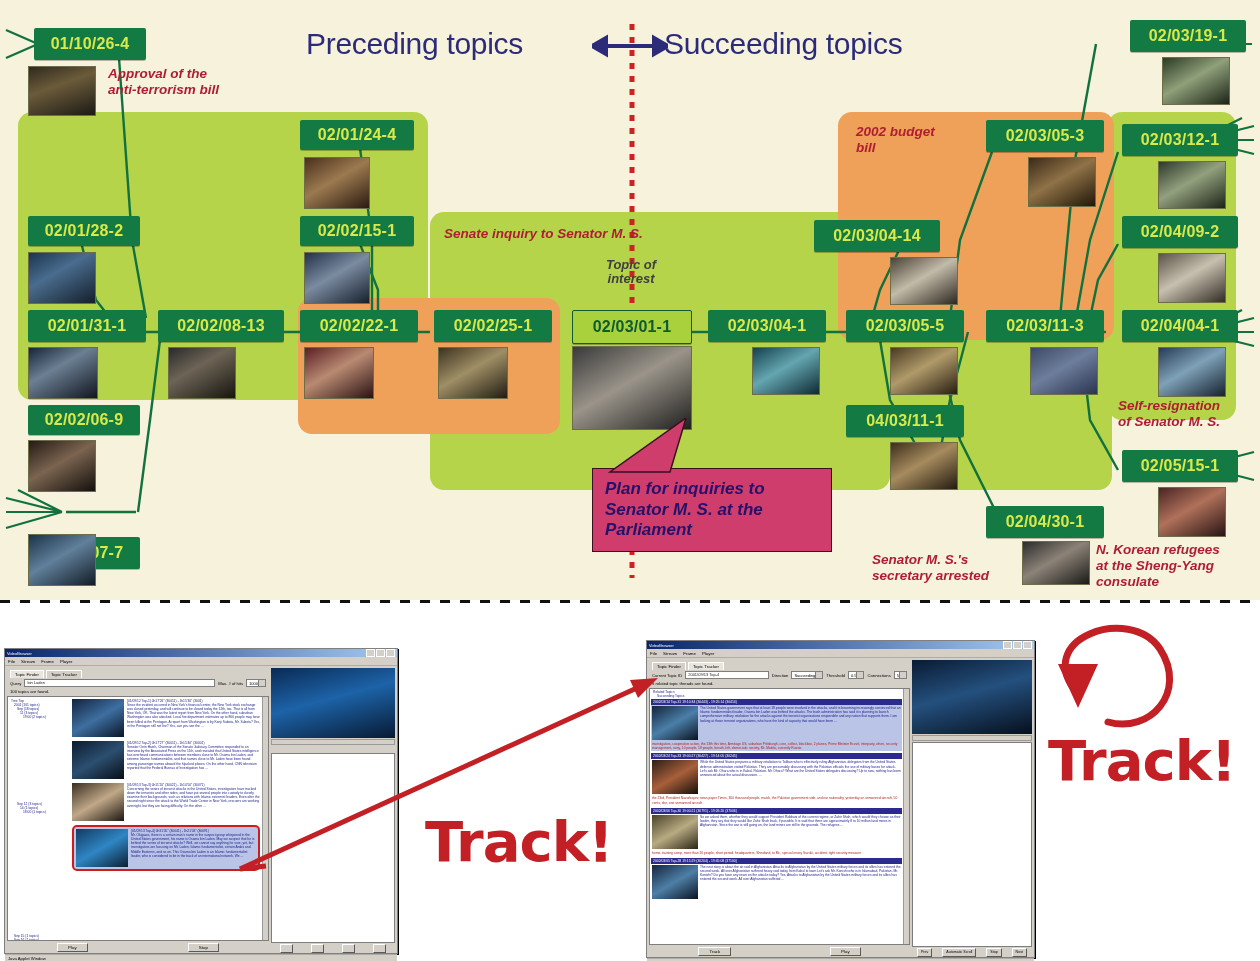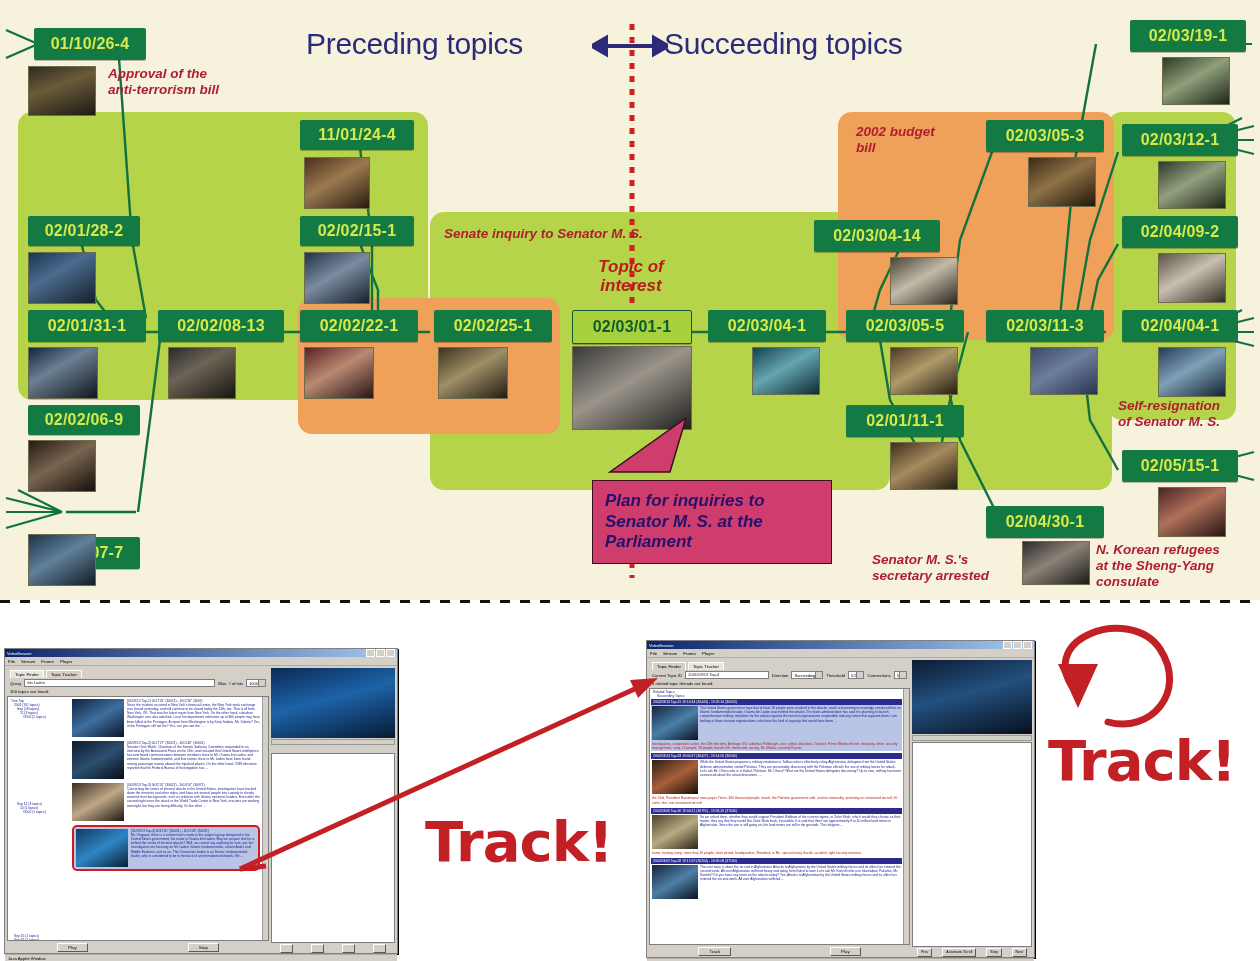--- a/index.html
+++ b/index.html
@@ -54,23 +54,23 @@
     white-space:pre-line;
   }
   .hdr{
     position:absolute;
     color:#2b2b7a;
     font-size:30px;
     letter-spacing:-0.3px;
   }
   .bigLabel{
     position:absolute;
-    color:#b91c1c;
+    color:#404040;
     font-weight:bold;font-style:italic;
-    font-size:17px;line-height:1.1;text-align:center;
+    font-size:13px;line-height:1.1;text-align:center;
     white-space:pre-line;
   }
   .callout{
     position:absolute;
     background:#cf3d6c;
     border:1.5px solid #3a0f20;
     color:#25106b;
     font-weight:bold;font-style:italic;
     font-size:17px;line-height:1.22;
     padding:10px 12px;
@@ -174,21 +174,21 @@
     <g fill="#2b2b7a" stroke="#2b2b7a" stroke-width="4">
       <line x1="10" y1="12" x2="66" y2="12"></line>
       <polygon points="0,12 14,4 14,20"></polygon>
       <polygon points="76,12 62,4 62,20"></polygon>
     </g>
   </svg>
 
   <div class="node" style="left:34px;top:28px;width:112px;height:32px;">01/10/26-4</div>
   <div class="thumb" style="left:28px;top:66px;width:66px;height:48px;background:linear-gradient(160deg,#2f2a1e,#6b5b3a 40%,#1c1a16);"></div>
 
-  <div class="node" style="left:300px;top:120px;width:114px;height:30px;">11/01/24-4</div>
+  <div class="node" style="left:300px;top:120px;width:114px;height:30px;">02/01/24-4</div>
   <div class="thumb" style="left:304px;top:157px;width:64px;height:50px;background:linear-gradient(150deg,#4a2f1c,#9c7a50 45%,#2a1a10);"></div>
 
   <div class="node" style="left:28px;top:216px;width:112px;height:30px;">02/01/28-2</div>
   <div class="thumb" style="left:28px;top:252px;width:66px;height:50px;background:linear-gradient(150deg,#1b3550,#4a6c8e 40%,#14202c);"></div>
 
   <div class="node" style="left:300px;top:216px;width:114px;height:30px;">02/02/15-1</div>
   <div class="thumb" style="left:304px;top:252px;width:64px;height:50px;background:linear-gradient(150deg,#22324a,#7b8ba0 45%,#16202e);"></div>
 
   <div class="node" style="left:28px;top:310px;width:118px;height:32px;">02/01/31-1</div>
   <div class="thumb" style="left:28px;top:347px;width:68px;height:50px;background:linear-gradient(150deg,#16263a,#6c7f93 40%,#10161f);"></div>
@@ -219,21 +219,21 @@
 
   <div class="node" style="left:986px;top:310px;width:118px;height:32px;">02/03/11-3</div>
   <div class="thumb" style="left:1030px;top:347px;width:66px;height:46px;background:linear-gradient(150deg,#3c4a66,#6d7e9c 45%,#2a3450);"></div>
 
   <div class="node" style="left:814px;top:220px;width:126px;height:32px;">02/03/04-14</div>
   <div class="thumb" style="left:890px;top:257px;width:66px;height:46px;background:linear-gradient(150deg,#4a4338,#c3bba8 45%,#2c2720);"></div>
 
   <div class="node" style="left:986px;top:120px;width:118px;height:32px;">02/03/05-3</div>
   <div class="thumb" style="left:1028px;top:157px;width:66px;height:48px;background:linear-gradient(150deg,#3b2a18,#8f7247 45%,#211709);"></div>
 
-  <div class="node" style="left:846px;top:405px;width:118px;height:32px;">02/01/11-1</div>
+  <div class="node" style="left:846px;top:405px;width:118px;height:32px;">04/03/11-1</div>
   <div class="thumb" style="left:890px;top:442px;width:66px;height:46px;background:linear-gradient(150deg,#3e2f1c,#a68b5e 45%,#241b10);"></div>
 
   <div class="node" style="left:986px;top:506px;width:118px;height:32px;">02/04/30-1</div>
   <div class="thumb" style="left:1022px;top:541px;width:66px;height:42px;background:linear-gradient(150deg,#2c2c2c,#8c8378 45%,#1a1a17);"></div>
 
   <div class="node" style="left:1130px;top:20px;width:116px;height:32px;">02/03/19-1</div>
   <div class="thumb" style="left:1162px;top:57px;width:66px;height:46px;background:linear-gradient(150deg,#2b3a24,#8fa07a 45%,#1b2417);"></div>
 
   <div class="node" style="left:1122px;top:124px;width:116px;height:32px;">02/03/12-1</div>
   <div class="thumb" style="left:1158px;top:161px;width:66px;height:46px;background:linear-gradient(150deg,#2e3a2a,#93a07e 45%,#1c2417);"></div>
@@ -256,21 +256,21 @@
 of Senator M. S.</div>
   <div class="caption" style="left:872px;top:552px;">Senator M. S.'s
 secretary arrested</div>
   <div class="caption" style="left:1096px;top:542px;">N. Korean refugees
 at the Sheng-Yang
 consulate</div>
 
   <div class="bigLabel" style="left:556px;top:258px;width:150px;">Topic of
 interest</div>
 
-  <div class="callout" style="left:592px;top:468px;width:214px;margin-top:12px;">Plan for inquiries to
+  <div class="callout" style="left:592px;top:468px;width:214px;">Plan for inquiries to
 Senator M. S. at the
 Parliament</div>
   <svg style="position:absolute;left:596px;top:418px;width:110px;height:56px;">
     <polygon points="90,0 14,54 74,54" fill="#cf3d6c" stroke="#3a0f20" stroke-width="1.5"></polygon>
   </svg>
 </div>
 
 <div class="divider"></div>
 
 <div id="botPanel">

